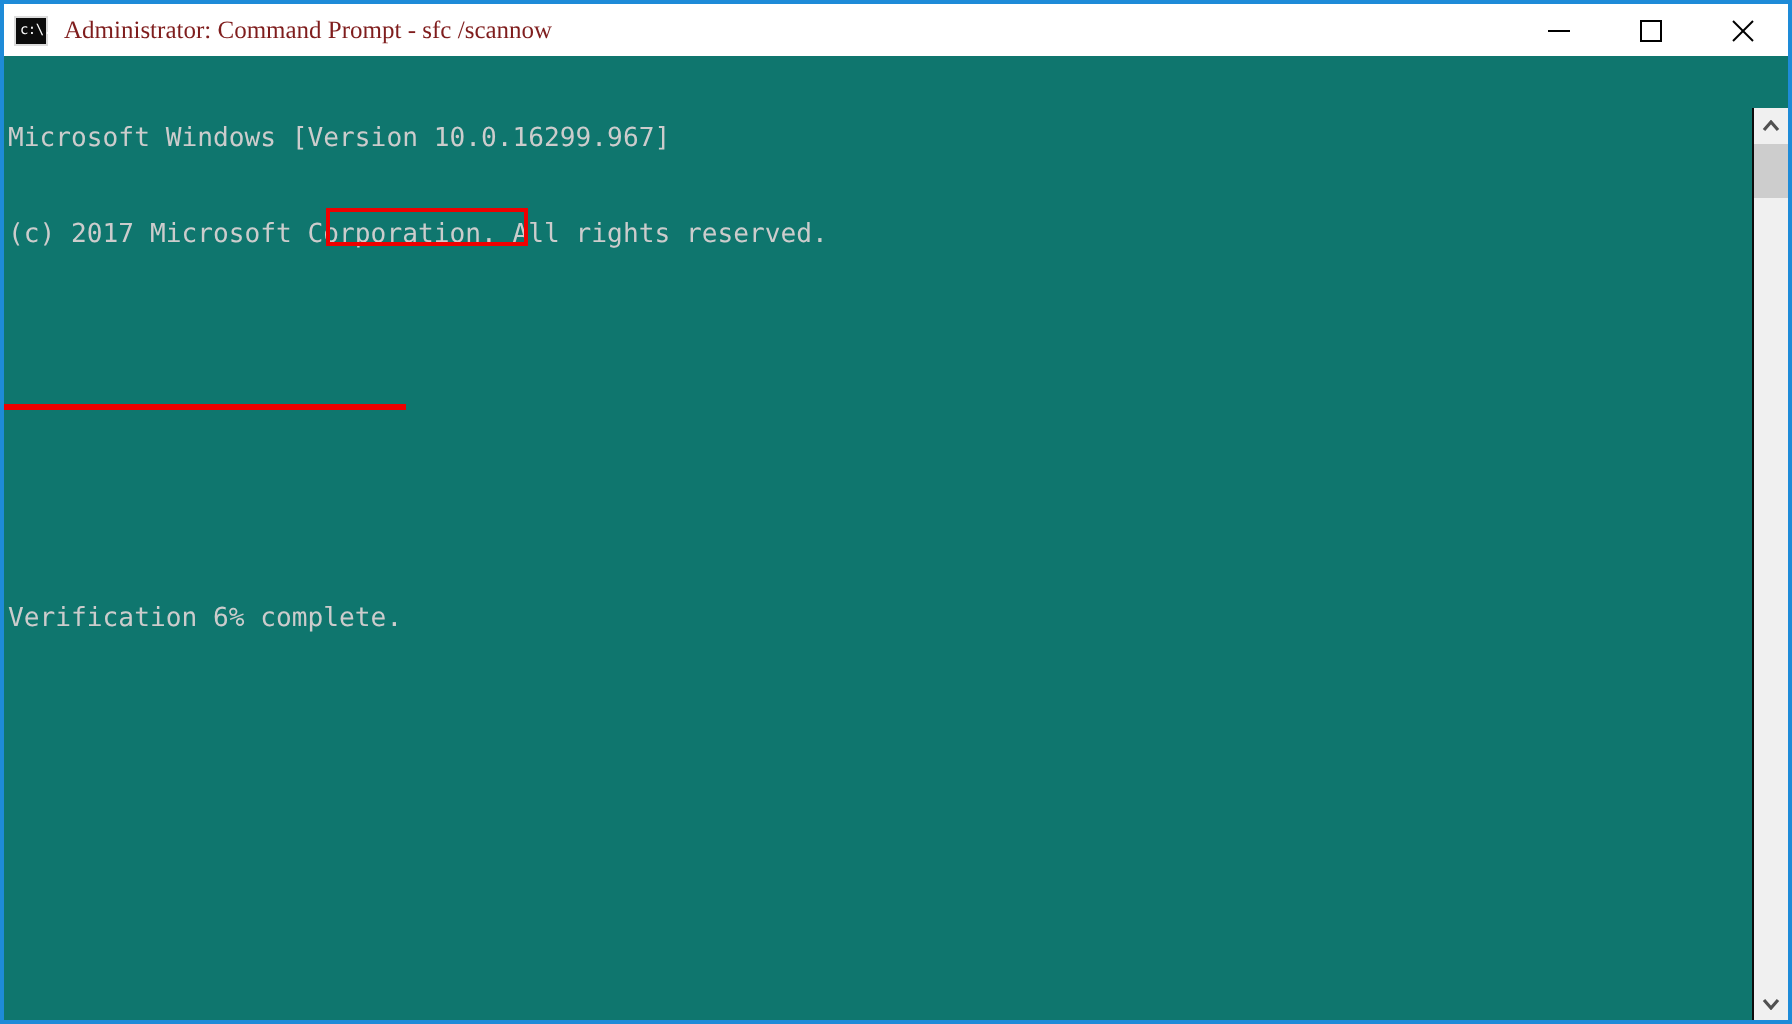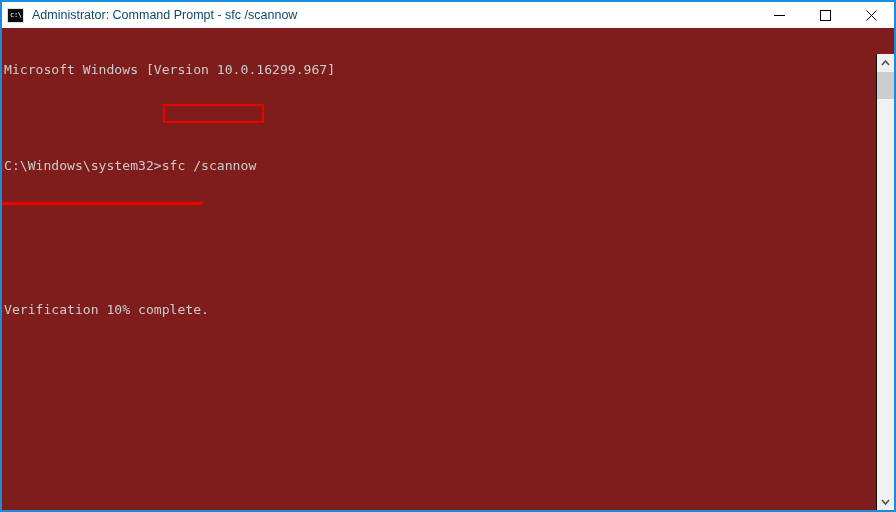--- a/index.html
+++ b/index.html
@@ -52,23 +52,23 @@
     left: 2px;
     top: 2px;
     color: #ffffff;
     font-family: "DejaVu Sans Mono", monospace;
     font-size: 7px;
     line-height: 8px;
     letter-spacing: -0.3px;
     white-space: nowrap;
   }
   #title-text {
-    font-family: Liberation Sans, sans-serif;
+    font-family: Liberation Serif, serif;
     font-size: 12.5px;
-    color: #0c4a6e;
+    color: #7f1d1d;
     white-space: nowrap;
     line-height: 26px;
   }
 
   #window-controls {
     position: absolute;
     right: 0;
     top: 0;
     height: 26px;
     display: flex;
@@ -85,21 +85,21 @@
   }
   .win-btn svg { display: block; }
 
   
   #console {
     position: absolute;
     left: 0;
     top: 26px;
     right: 0;
     bottom: 0;
-    background: #7f1d1d;
+    background: #0f766e;
     overflow: hidden;
   }
   #console-text {
     position: absolute;
     left: 2px;
     top: 2px;
     font-family: "DejaVu Sans Mono", monospace;
     font-size: 13.1px;
     line-height: 16px;
     color: #cccccc;
@@ -196,25 +196,25 @@
           <line x1="0.5" y1="0.5" x2="10.5" y2="10.5" stroke="#000000" stroke-width="1"></line>
           <line x1="10.5" y1="0.5" x2="0.5" y2="10.5" stroke="#000000" stroke-width="1"></line>
         </svg>
       </div>
     </div>
   </div>
 
   <div id="console">
     <div id="console-text">
       <div class="cline">Microsoft Windows [Version 10.0.16299.967]</div>
-      <div class="cline"></div>
-      <div class="cline">C:\Windows\system32&gt;sfc /scannow</div>
+      <div class="cline">(c) 2017 Microsoft Corporation. All rights reserved.</div>
       <div class="cline"></div>
       <div class="cline"></div>
-      <div class="cline">Verification 10% complete.</div>
+      <div class="cline"></div>
+      <div class="cline">Verification 6% complete.</div>
     </div>
 
     <div id="cmd-box"></div>
     <div id="verif-underline"></div>
 
     <div id="scrollbar">
       <div id="sb-track"></div>
       <div class="sb-arrow" id="sb-up">
         <svg width="9" height="6" viewBox="0 0 9 6">
           <polyline points="1,5 4.5,1 8,5" fill="none" stroke="#505050" stroke-width="1.6"></polyline>

